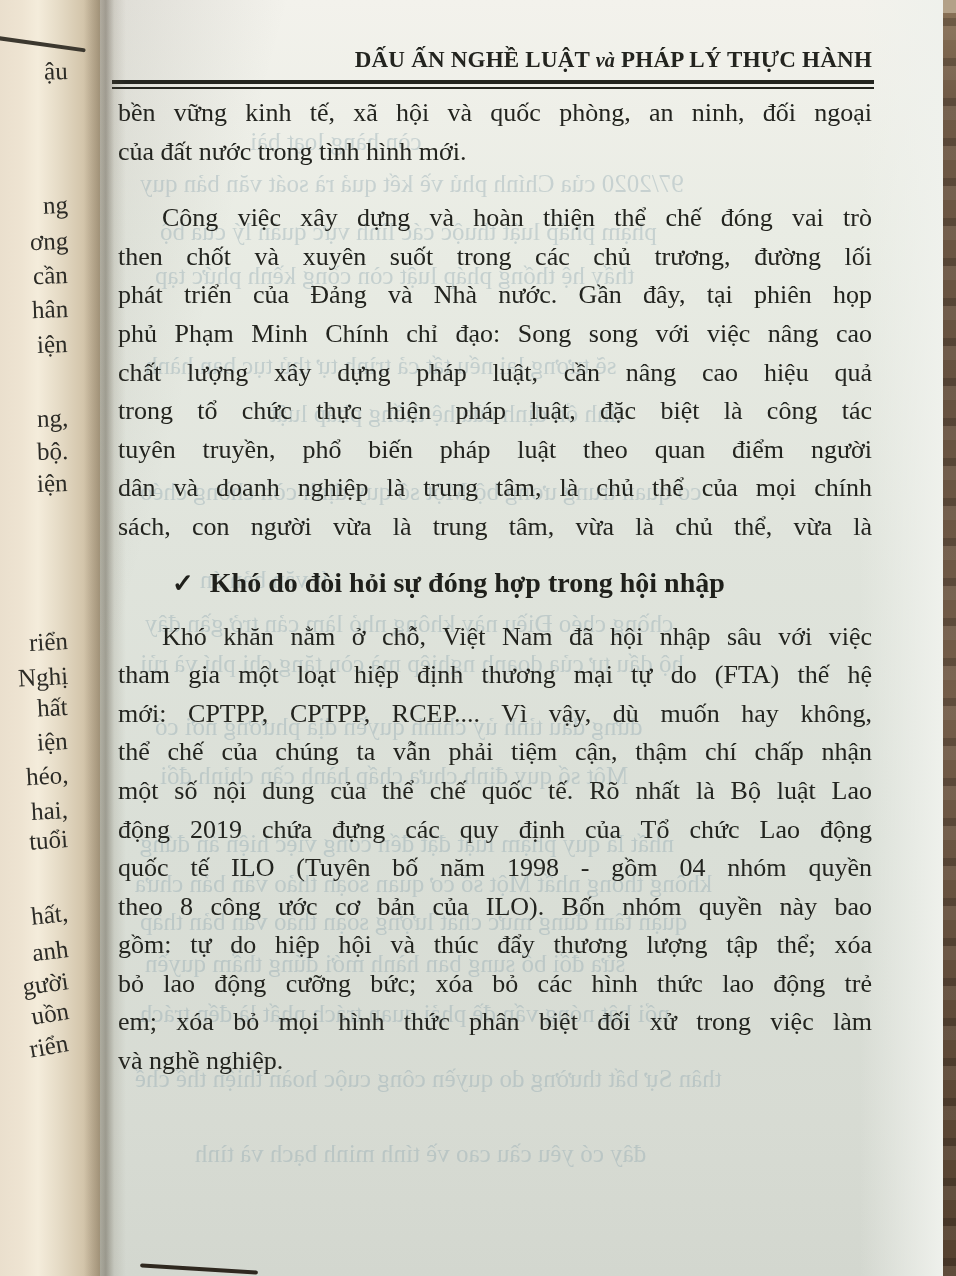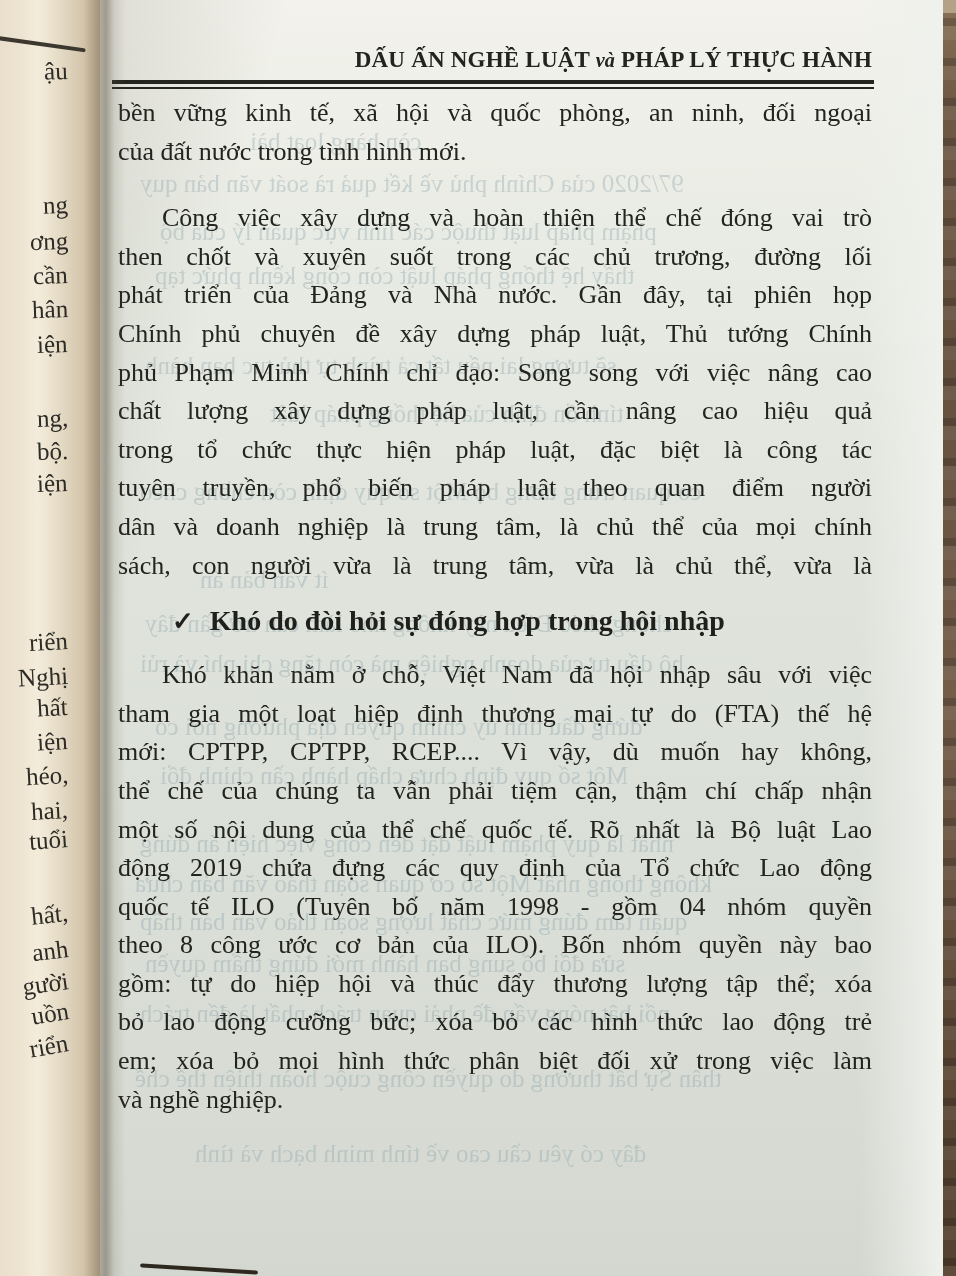--- a/index.html
+++ b/index.html
@@ -162,21 +162,20 @@
 
     <div class="body" id="body">
         <div class="para">
           <div class="line">bền vững kinh tế, xã hội và quốc phòng, an ninh, đối ngoại</div>
           <div class="line last">của đất nước trong tình hình mới.</div>
         </div>
         <div class="para indent">
           <div class="line">Công việc xây dựng và hoàn thiện thể chế đóng vai trò</div>
           <div class="line">then chốt và xuyên suốt trong các chủ trương, đường lối</div>
           <div class="line">phát triển của Đảng và Nhà nước. Gần đây, tại phiên họp</div>
-          <div class="line">Chính phủ chuyên đề xây dựng pháp luật, Thủ tướng Chính</div>
           <div class="line">phủ Phạm Minh Chính chỉ đạo: Song song với việc nâng cao</div>
           <div class="line">chất lượng xây dựng pháp luật, cần nâng cao hiệu quả</div>
           <div class="line">trong tổ chức thực hiện pháp luật, đặc biệt là công tác</div>
           <div class="line">tuyên truyền, phổ biến pháp luật theo quan điểm người</div>
           <div class="line">dân và doanh nghiệp là trung tâm, là chủ thể của mọi chính</div>
           <div class="line">sách, con người vừa là trung tâm, vừa là chủ thể, vừa là</div>
         </div>
         <div class="heading"><span class="bullet">✓</span><span>Khó do đòi hỏi sự đóng hợp trong hội nhập</span></div>
         <div class="para indent">
           <div class="line">Khó khăn nằm ở chỗ, Việt Nam đã hội nhập sâu với việc</div>

